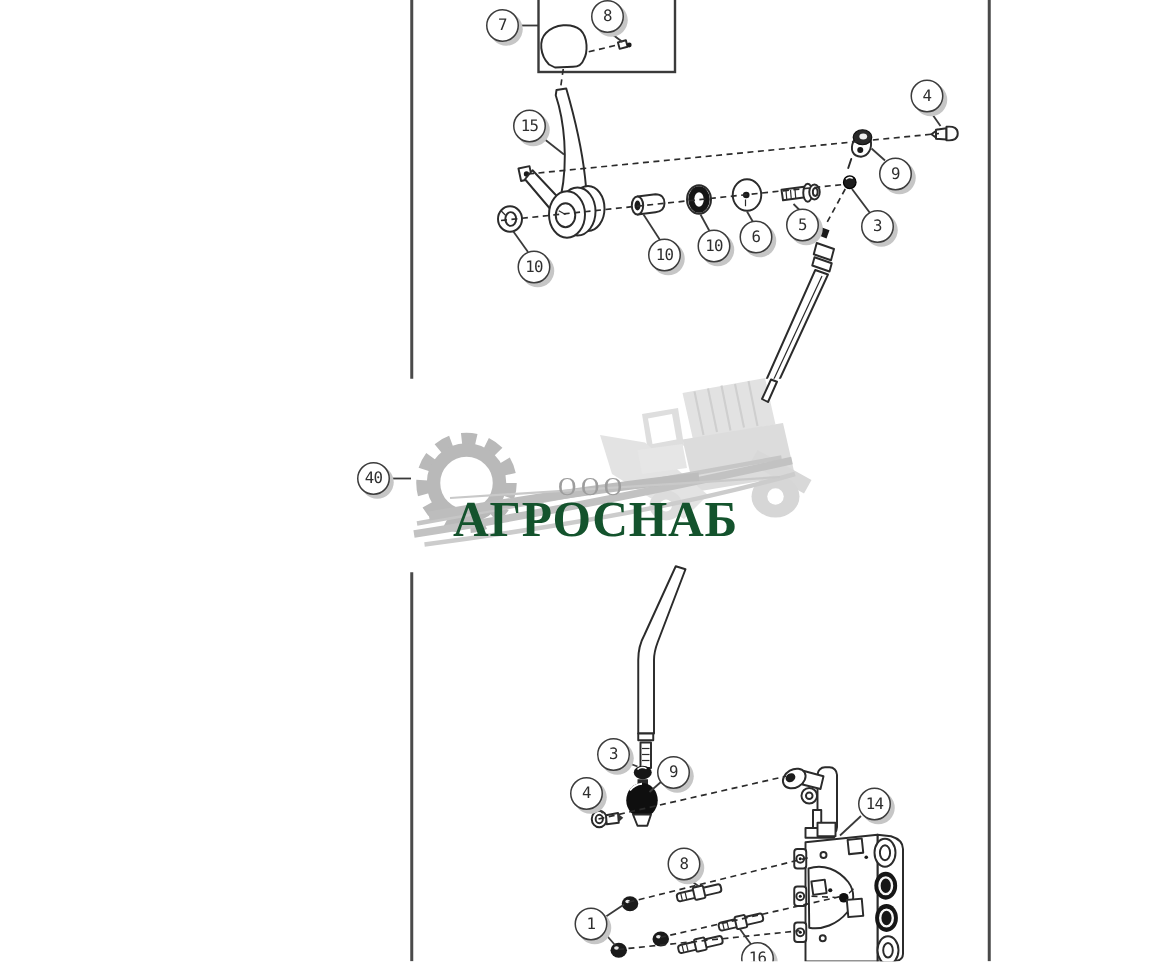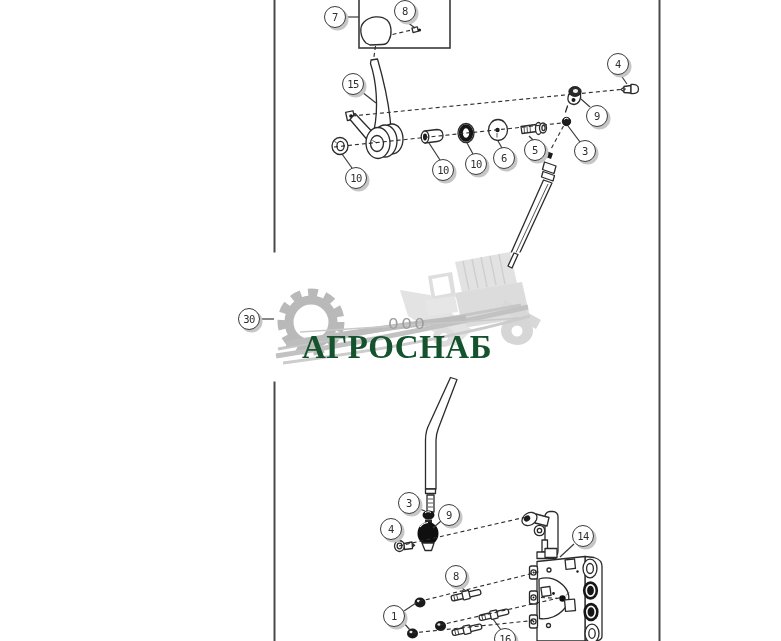--- a/index.html
+++ b/index.html
@@ -4,22 +4,22 @@
 <style>
   html,body{margin:0;padding:0;background:#fff;}
   #stage{position:relative;width:781px;height:641px;background:#ffffff;overflow:hidden;
          font-family:"DejaVu Sans", sans-serif;}
   #art{position:absolute;left:0;top:0;}
   .callout{position:absolute;width:22px;height:22px;border-radius:50%;background:#fff;
            border:1.5px solid #3c3c3c;box-shadow:2.5px 2.5px 0 0 #c6c6c6;
            display:flex;align-items:center;justify-content:center;box-sizing:border-box;
            font:10.5px "DejaVu Sans Mono", monospace;color:#2f2f2f;letter-spacing:-0.5px;
            z-index:5;cursor:pointer;}
-  .wm-prefix{position:absolute;left:372px;top:315px;width:72px;text-align:center;
-           font-family:Liberation Mono, monospace;font-size:17px;letter-spacing:3px;
+  .wm-prefix{position:absolute;left:372px;top:315px;width:72px;
+           font-family:Liberation Serif, serif;font-size:17px;letter-spacing:3px;
            color:#9d9d9d;z-index:3;}
   .wm-name{position:absolute;left:302px;top:329px;width:200px;text-align:left;
            font-family:"Liberation Serif", serif;font-weight:bold;font-size:33px;
            letter-spacing:0.5px;color:#14532d;z-index:3;transform:scaleY(1.02);}
   .ln{stroke:#2b2b2b;fill:none;stroke-width:1.3;stroke-linecap:round;}
   .fw{fill:#fff;stroke:#2b2b2b;stroke-width:1.3;stroke-linejoin:round;}
   .fd{fill:#1a1a1a;stroke:none;}
   .dash{stroke:#2b2b2b;stroke-width:1.1;fill:none;stroke-dasharray:4 3;}
   .ldr{stroke:#3a3a3a;stroke-width:1.2;fill:none;}
   .thin{stroke:#2b2b2b;fill:none;stroke-width:0.8;}
@@ -320,21 +320,21 @@
 <div class="callout" style="left:394px;top:0px">8</div>
 <div class="callout" style="left:342px;top:73px">15</div>
 <div class="callout" style="left:607px;top:53px">4</div>
 <div class="callout" style="left:586px;top:105px">9</div>
 <div class="callout" style="left:345px;top:167px">10</div>
 <div class="callout" style="left:432px;top:159px">10</div>
 <div class="callout" style="left:465px;top:153px">10</div>
 <div class="callout" style="left:493px;top:147px">6</div>
 <div class="callout" style="left:524px;top:139px">5</div>
 <div class="callout" style="left:574px;top:140px">3</div>
-<div class="callout" style="left:238px;top:308px">30</div>
+<div class="callout" style="left:238px;top:308px">40</div>
 <div class="callout" style="left:398px;top:492px">3</div>
 <div class="callout" style="left:438px;top:504px">9</div>
 <div class="callout" style="left:380px;top:518px">4</div>
 <div class="callout" style="left:572px;top:525px">14</div>
 <div class="callout" style="left:445px;top:565px">8</div>
 <div class="callout" style="left:383px;top:605px">1</div>
 <div class="callout" style="left:494px;top:628px">16</div>
 
 </div>
 

